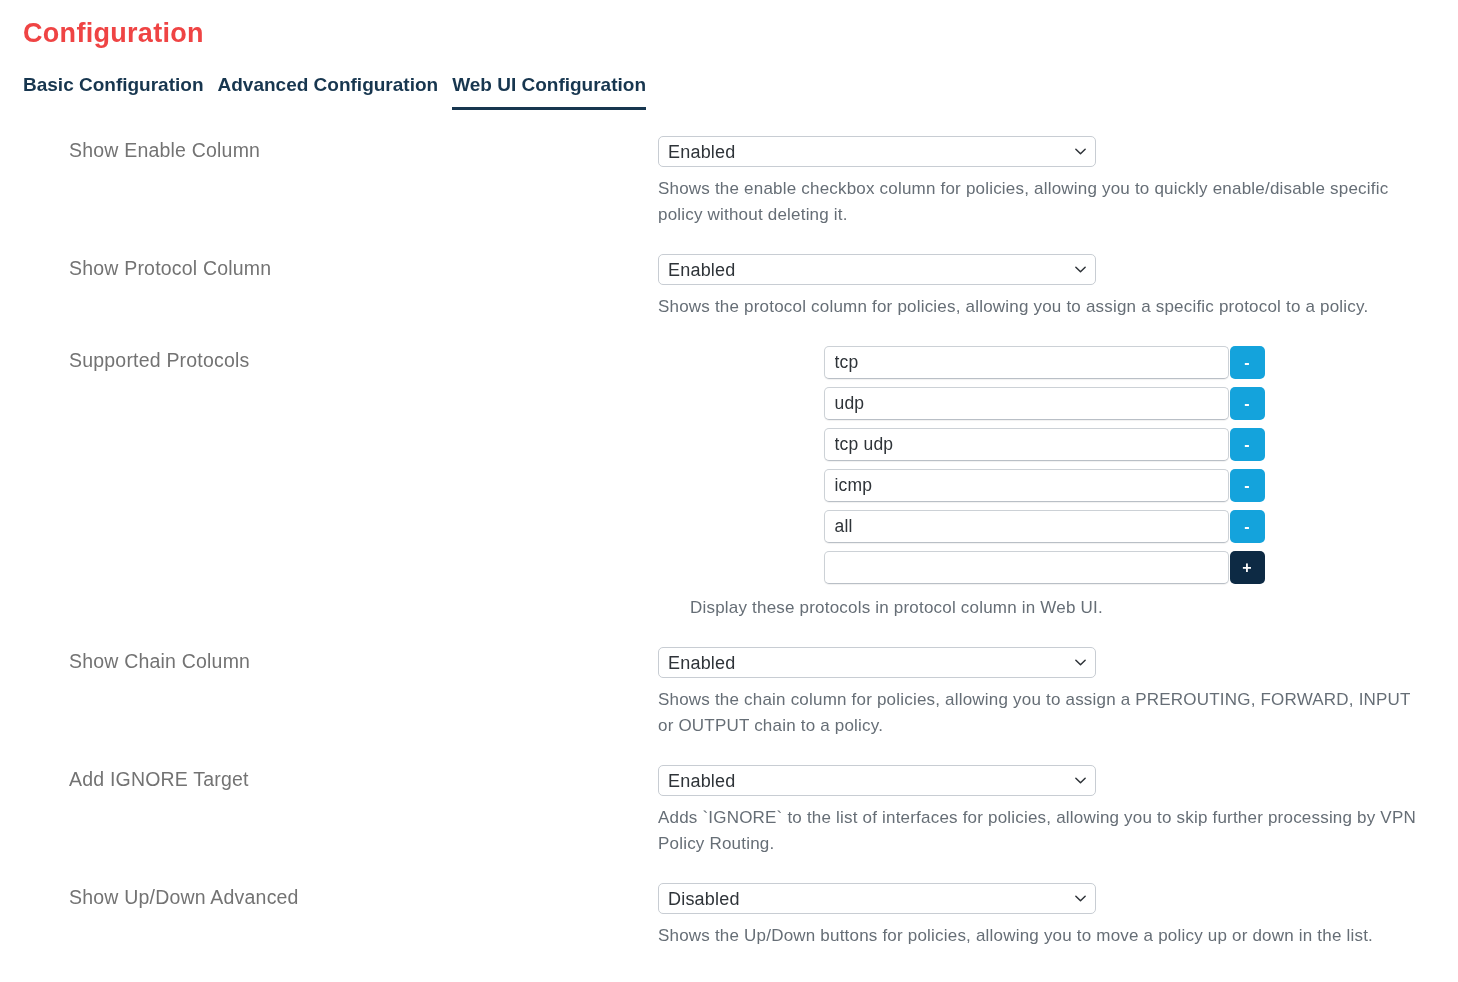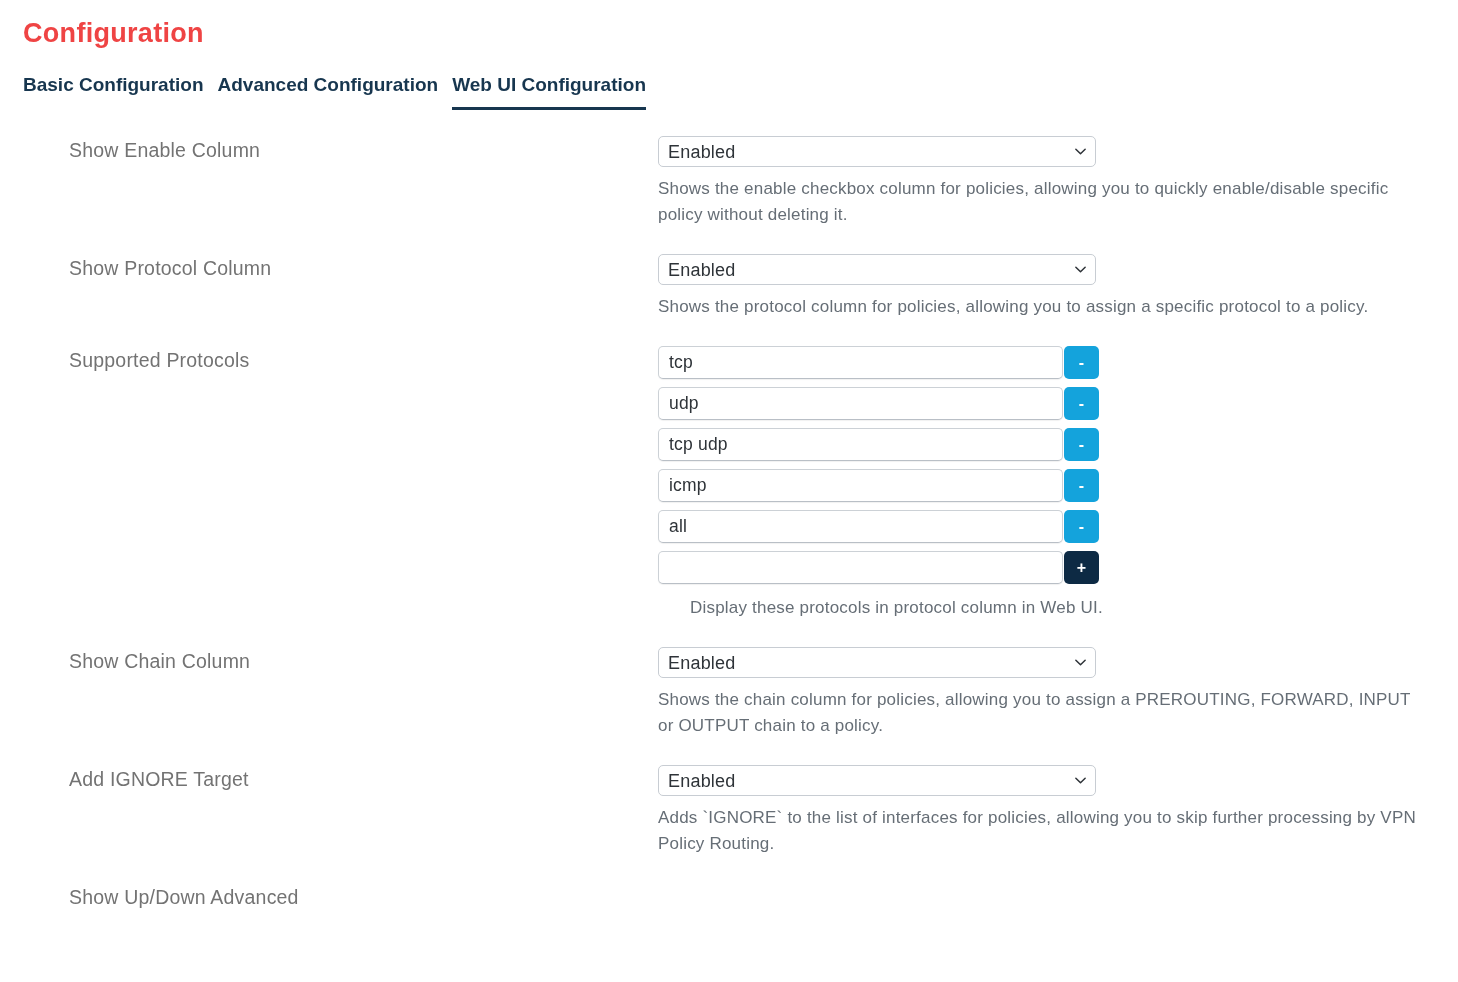--- a/index.html
+++ b/index.html
@@ -80,21 +80,21 @@
   }
   .description {
     margin-top: 9px;
     font-size: 17px;
     line-height: 26px;
     color: #666e76;
     letter-spacing: 0.2px;
     max-width: 822px;
   }
   .proto-list { display: flex; flex-direction: column; gap: 8px; }
-  .proto-row { display: flex; align-items: stretch; }
+  .proto-row { display: flex; align-items: stretch; justify-content: center; }
   .proto-input {
     width: 405px;
     height: 33px;
     border: 1px solid #ccd1d6;
     border-bottom-color: #b9bfc6;
     border-radius: 5px;
     box-shadow: 0 1px 1px rgba(0,0,0,0.06);
     font-family: "Liberation Sans", sans-serif;
     font-size: 17.5px;
     color: #2e3338;
@@ -221,13 +221,24 @@
       <svg class="select-chevron" viewBox="0 0 14 14">
           <path d="M2 4.5 L7 9.5 L12 4.5" fill="none" stroke="#2e3338" stroke-width="1.6" stroke-linecap="round" stroke-linejoin="round"></path>
         </svg>
     </div>
     <div class="description">Adds `IGNORE` to the list of interfaces for policies, allowing you to skip further processing by VPN Policy Routing.</div>
   </div>
 </div>
 
 <div class="form-row">
   <div class="row-label">Show Up/Down Advanced</div>
+  <div class="row-control">
+    <div class="select-wrap">
+      <select class="cfg-select">
+        <option>Disabled</option>
+      </select>
+      <svg class="select-chevron" viewBox="0 0 14 14">
+          <path d="M2 4.5 L7 9.5 L12 4.5" fill="none" stroke="#2e3338" stroke-width="1.6" stroke-linecap="round" stroke-linejoin="round"></path>
+        </svg>
+    </div>
+    <div class="description">Shows the Up/Down buttons for policies, allowing you to move a policy up or down in the list.</div>
+  </div>
 </div>
 
 </body></html>

